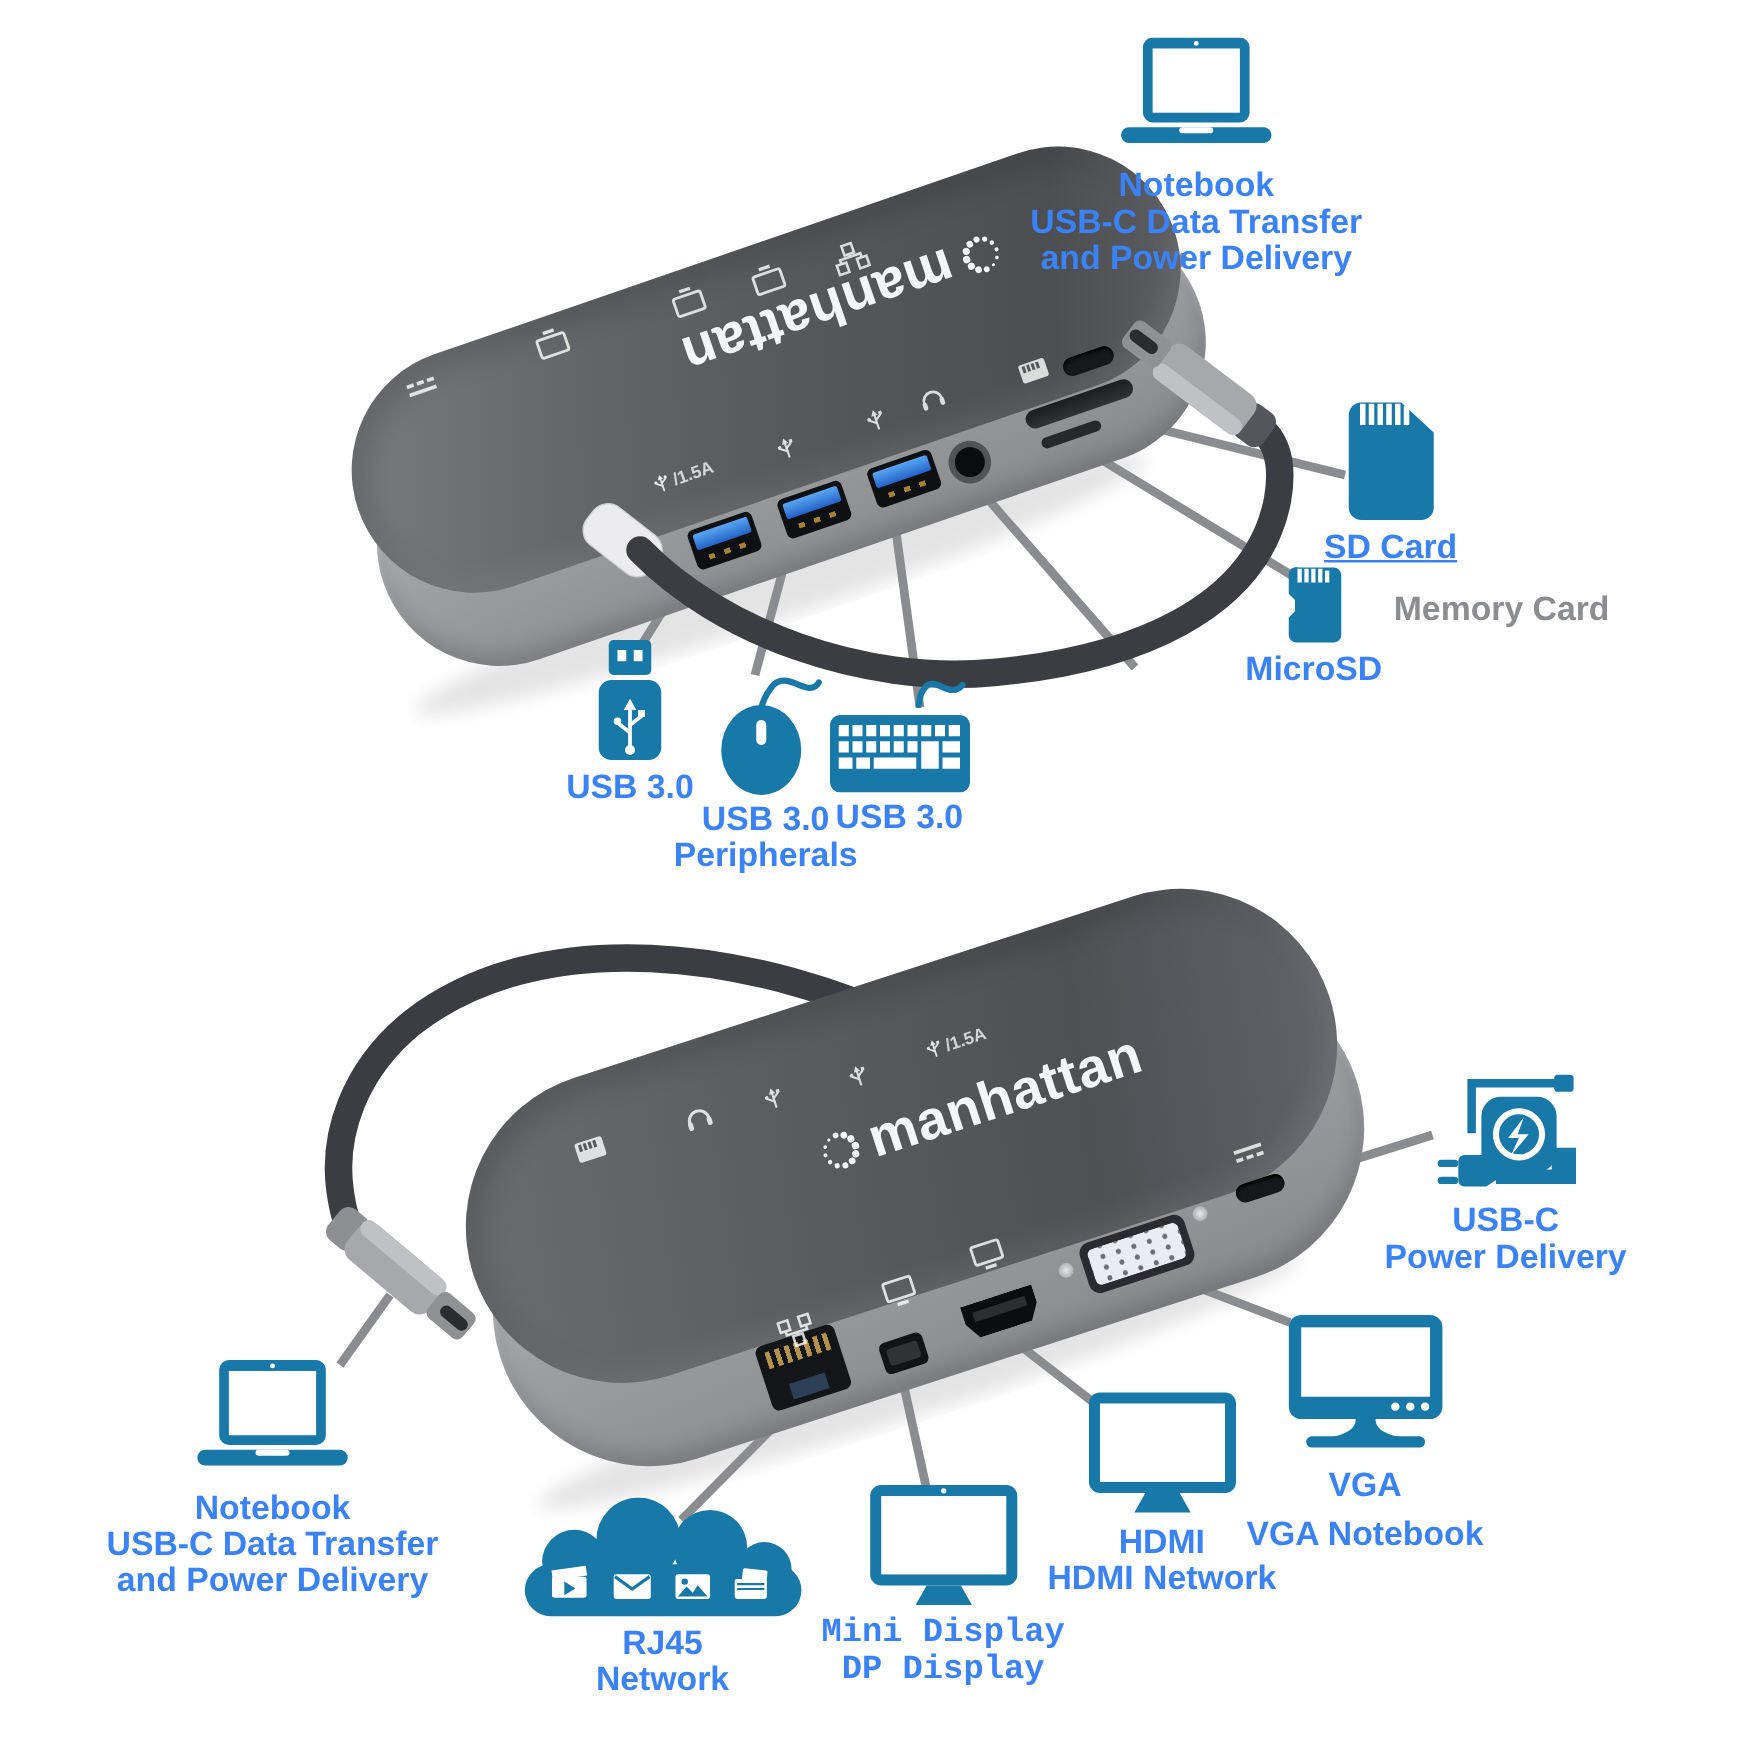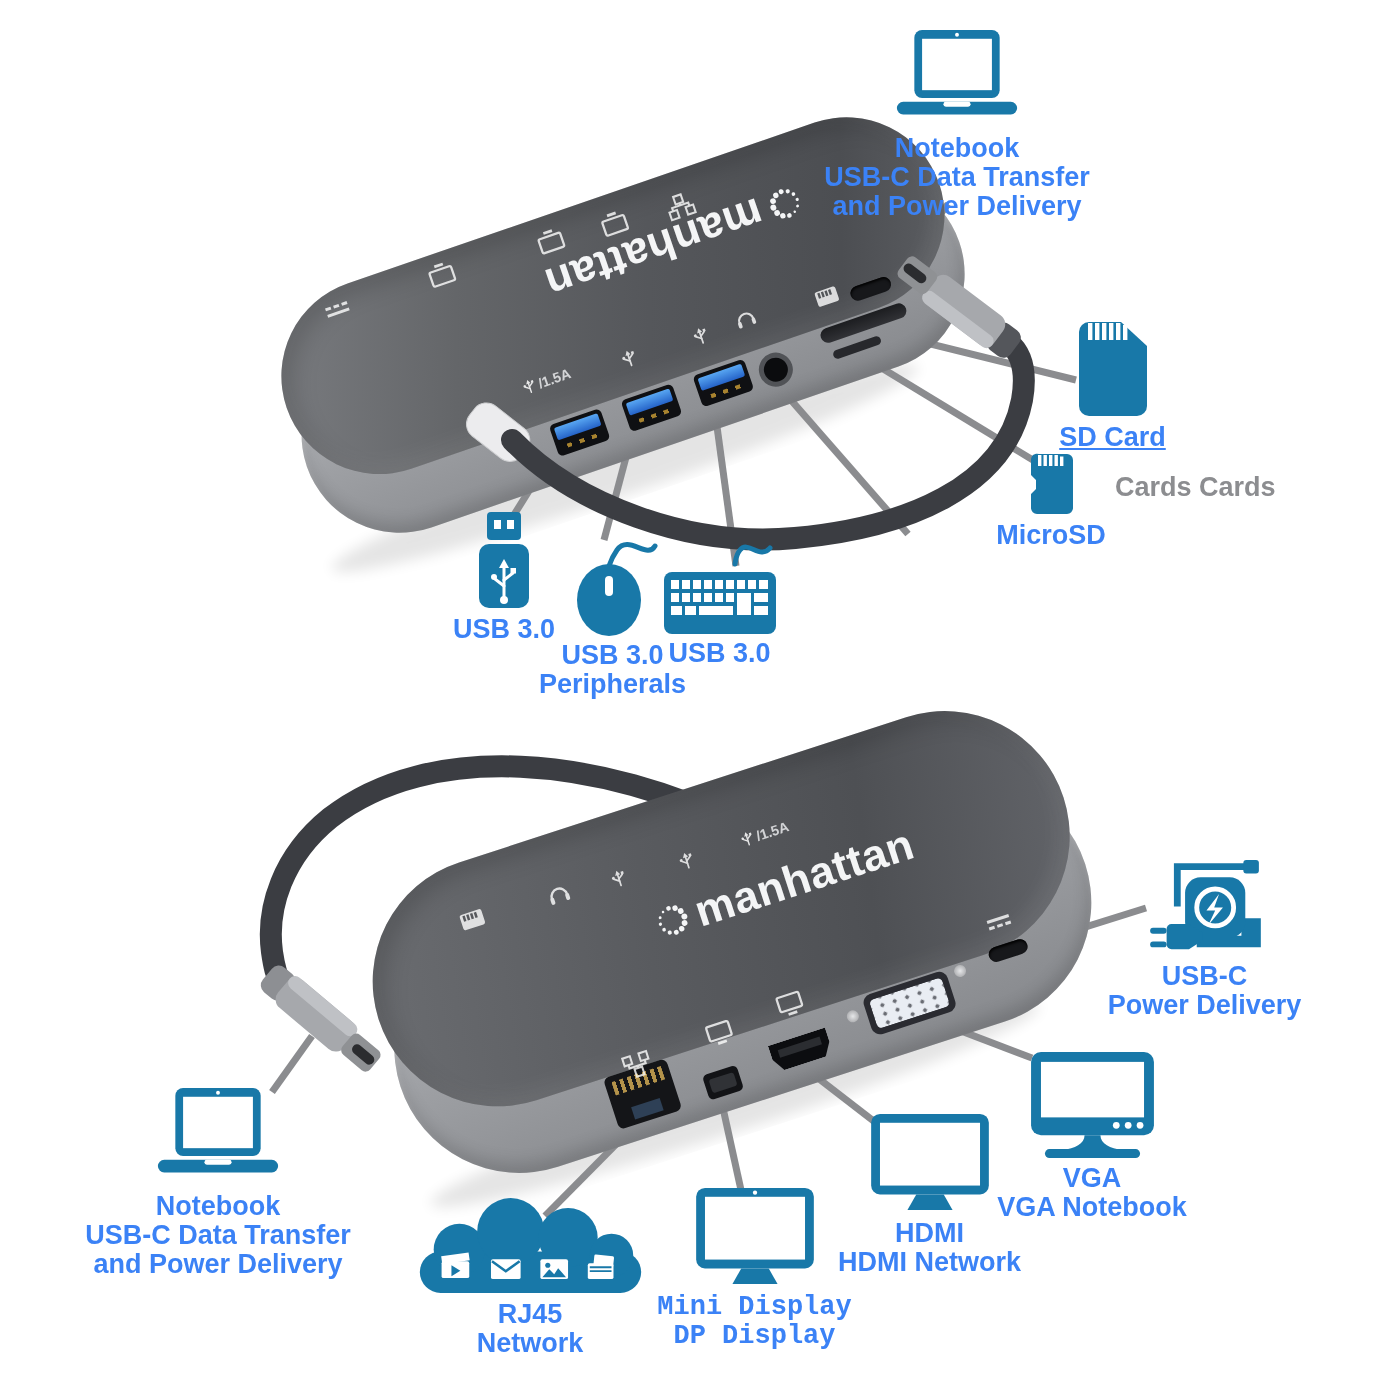--- a/index.html
+++ b/index.html
@@ -306,21 +306,21 @@
           <rect x="18" y="3" width="4.4" height="17"></rect>
           <rect x="25" y="3" width="4.4" height="17"></rect>
           <rect x="32" y="3" width="4.4" height="17"></rect>
           <rect x="39" y="3" width="4.4" height="17"></rect>
           <rect x="46" y="5" width="4.4" height="15"></rect>
         </g>
     </svg>
     <span class="ln">SD Card</span>
   </div>
 
-  <div class="lone-label" style="left:1115px;top:472px;">Cards Cards</div>
+  <div class="lone-label" style="left:1115px;top:472px;">Memory Card</div>
 
   <div class="co" style="left:988px;top:452px;width:126px;">
     <svg class="ic" viewBox="0 0 48 64" style="width:48px;height:64px;">
       <path d="M12 2 h28 a6 6 0 0 1 6 6 v48 a6 6 0 0 1 -6 6 H10 a6 6 0 0 1 -6 -6 V42 l5 -5 v-9 l-5 -5 V8 a6 6 0 0 1 8 -6 z" fill="#1878A8"></path>
       <g fill="#fff">
           <rect x="11" y="3" width="3.4" height="11"></rect>
           <rect x="16.5" y="3" width="3.4" height="11"></rect>
           <rect x="22" y="3" width="3.4" height="11"></rect>
           <rect x="27.5" y="3" width="3.4" height="11"></rect>
           <rect x="33" y="4.5" width="3.4" height="9.5"></rect>
@@ -445,21 +445,21 @@
   <div class="co" style="left:842px;top:1112px;width:175px;">
     <svg class="ic" viewBox="0 0 124 104" style="width:122px;height:102px;">
       <rect x="2" y="2" width="120" height="82" rx="9" fill="#1878A8"></rect>
       <rect x="11" y="11" width="102" height="64" fill="#fff"></rect>
       <path d="M48 84 h28 l9 16 h-46 z" fill="#1878A8"></path>
     </svg>
     <span class="ln">HDMI</span>
     <span class="ln">HDMI Network</span>
   </div>
 
-  <div class="co" style="left:1002px;top:1050px;width:180px;">
+  <div class="co" style="left:1002px;top:1050px;width:180px;gap:10px;">
     <svg class="ic" viewBox="0 0 128 110" style="width:127px;height:109px;">
       <rect x="2" y="2" width="124" height="84" rx="10" fill="#1878A8"></rect>
       <rect x="12" y="12" width="104" height="56" fill="#fff"></rect>
       <circle cx="88" cy="76" r="3.4" fill="#fff"></circle>
         <circle cx="100" cy="76" r="3.4" fill="#fff"></circle>
         <circle cx="112" cy="76" r="3.4" fill="#fff"></circle>
       <path d="M56 86 c0 9 -10 13 -22 15 h60 c-12 -2 -22 -6 -22 -15 z" fill="#1878A8"></path>
       <rect x="16" y="100" width="96" height="9" rx="4.5" fill="#1878A8"></rect>
     </svg>
     <span class="ln">VGA</span>

